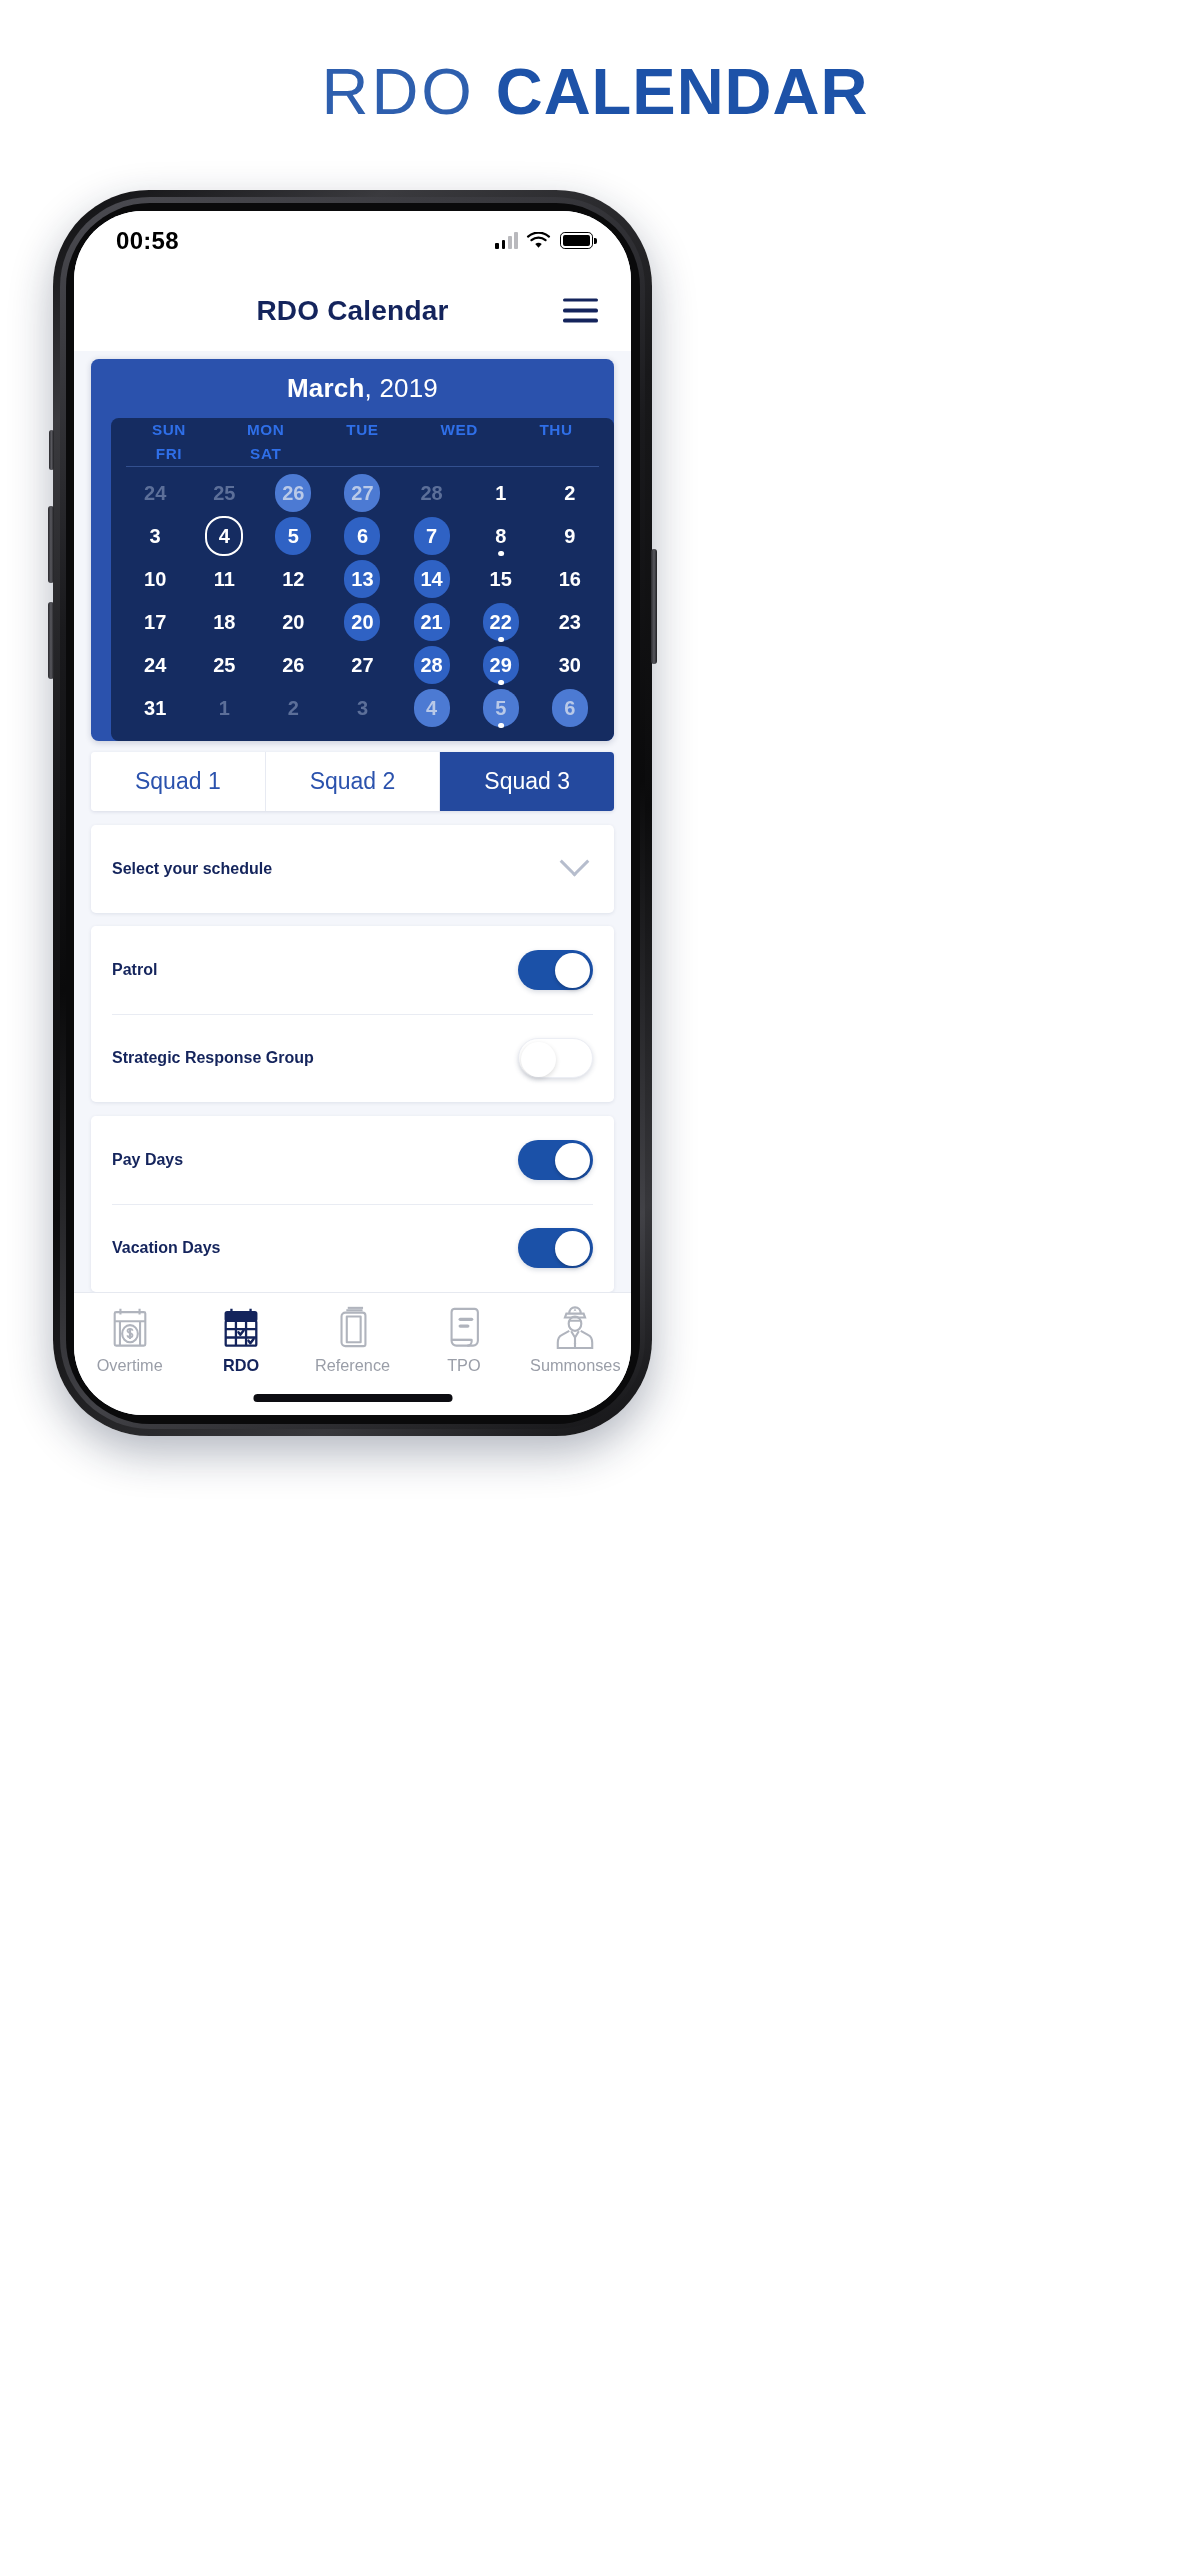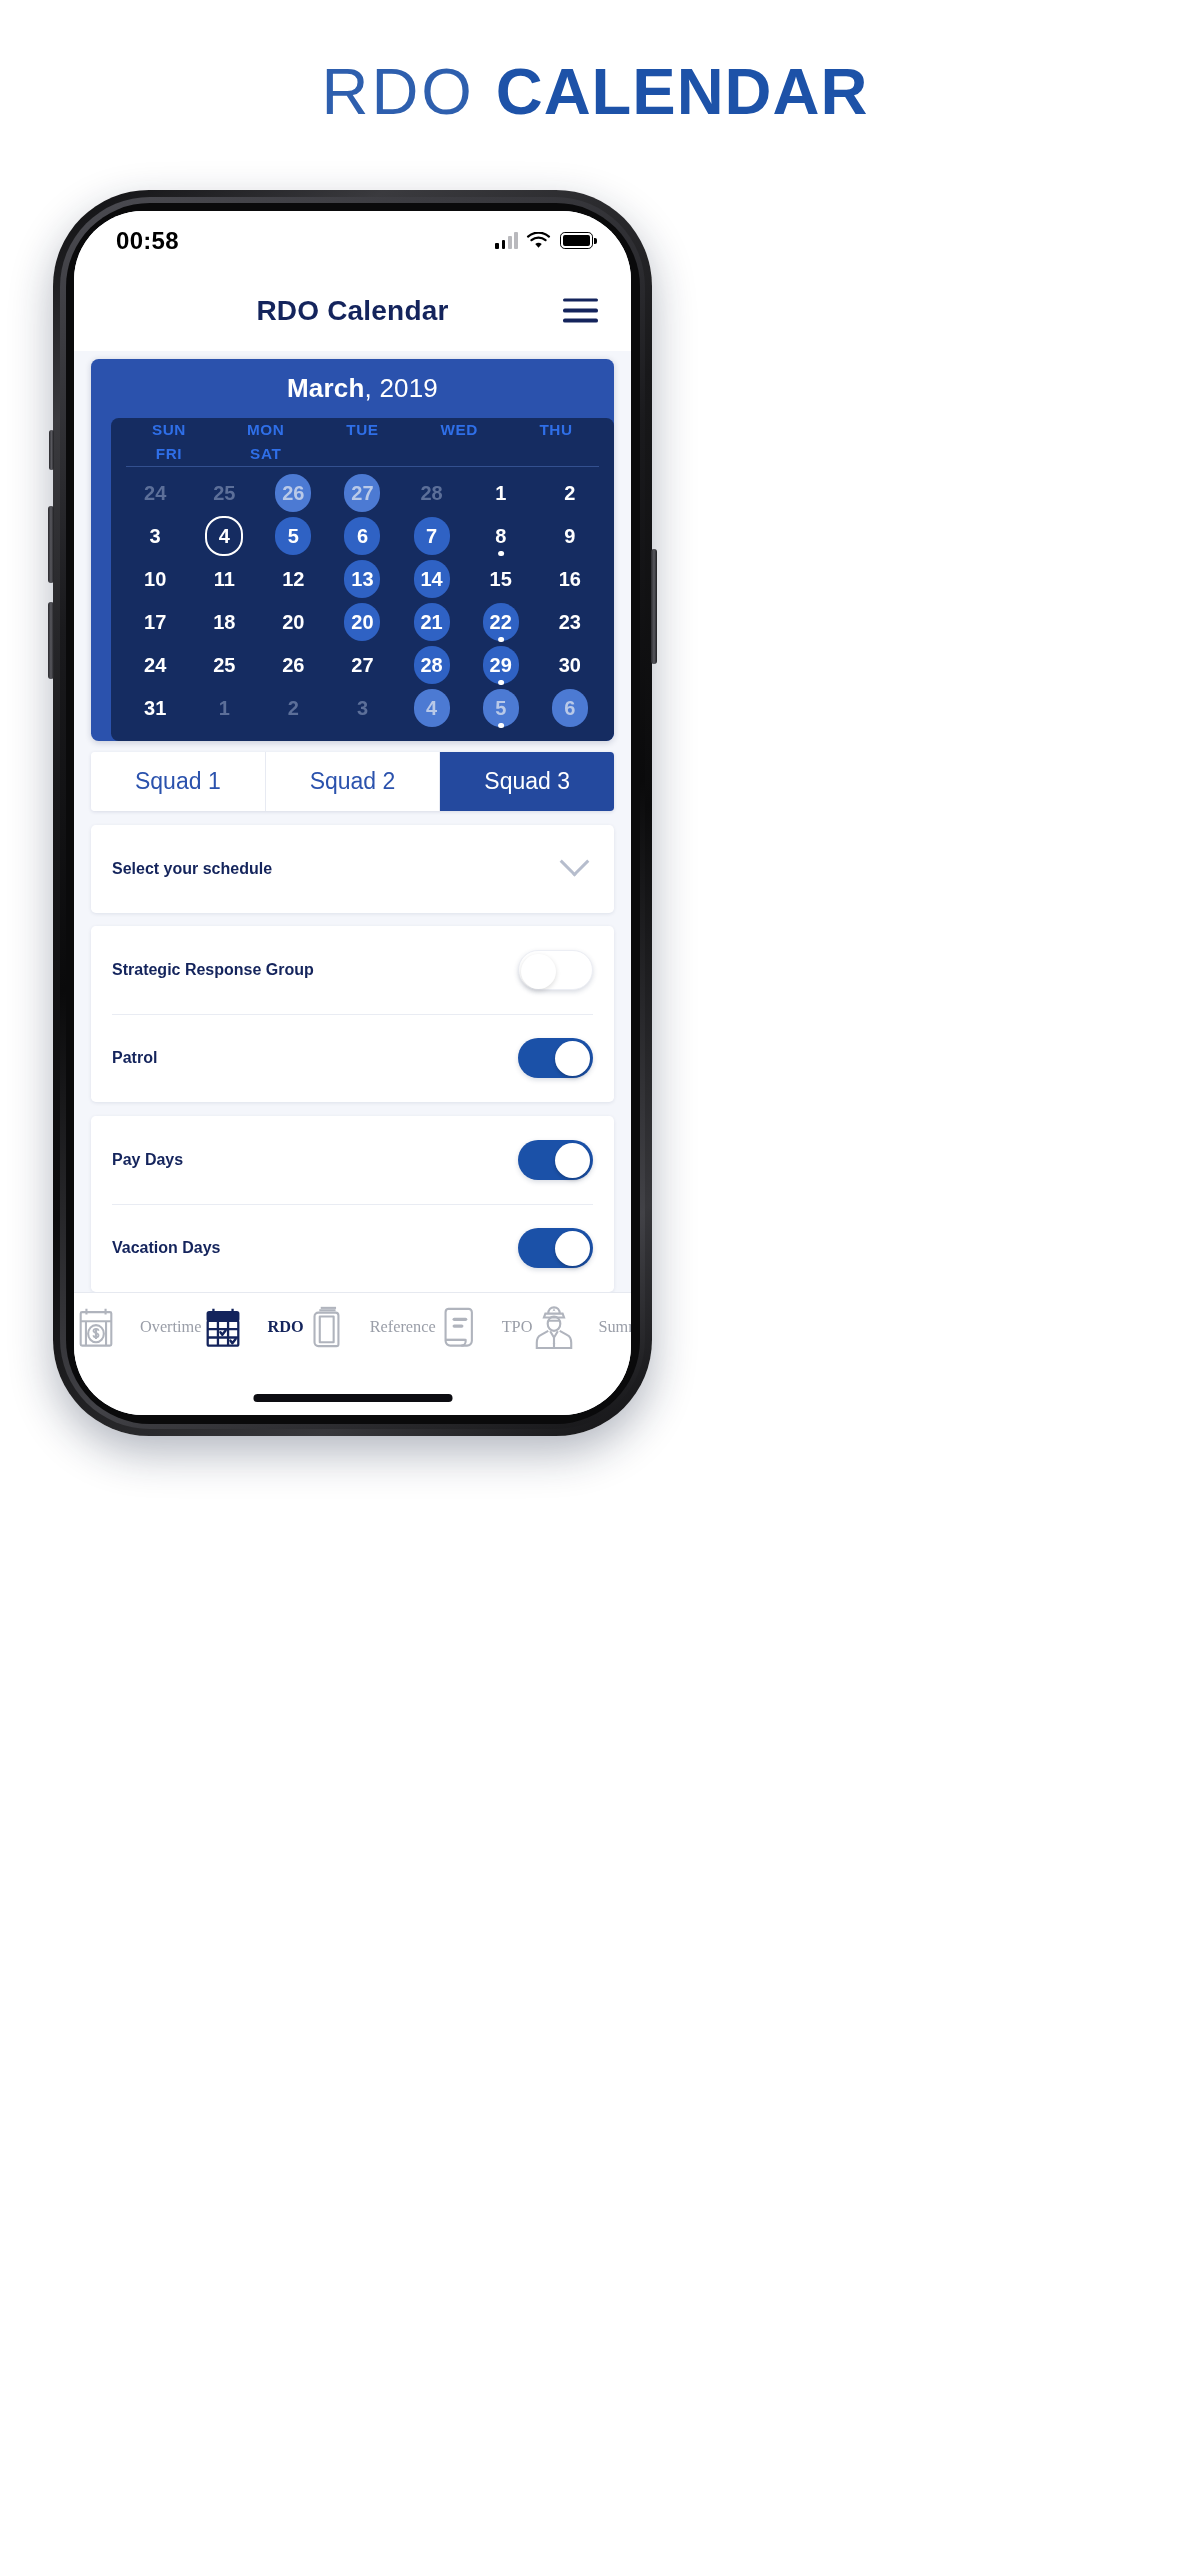--- a/index.html
+++ b/index.html
@@ -259,21 +259,21 @@
   .pdot.active { background:#14245c; }
 
   
   .tabbar {
     position:absolute; left:0; right:0; bottom:0;
     height: 123px;
     background:#ffffff;
     border-top:1px solid #e6e9f0;
     display:flex; align-items:flex-start; padding-top:9.6px;
   }
-  .tab { flex:1; display:flex; flex-direction:row; align-items:center; gap:22px;font-family:Liberation Serif, serif; }
+  .tab { flex:1; display:flex; flex-direction:column; align-items:center; gap:5px; }
   .tab svg { display:block; }
   .tab-label { font-size:16.3px; color:#9a9ea8; }
   .tab.active .tab-label { color:#14245c; font-weight:700; }
   .home-indicator {
     position:absolute; left:50%; transform:translateX(-50%); bottom:13.4px;
     width:199px; height:7.7px; border-radius:3.8px; background:#0d0d12;
   }
 </style>
 </head>
 <body>
@@ -486,28 +486,28 @@
 
     <div class="card">
       <div class="row">
         <div class="row-label">Select your schedule</div>
         <div class="chev"></div>
       </div>
     </div>
 
     <div class="card" id="settings-1">
         <div class="row">
+          <div class="row-label">Patrol</div>
+          <div class="toggle on">
+            <div class="knob"></div>
+          </div>
+        </div>
+        <div class="row">
           <div class="row-label">Strategic Response Group</div>
           <div class="toggle off">
-            <div class="knob"></div>
-          </div>
-        </div>
-        <div class="row">
-          <div class="row-label">Patrol</div>
-          <div class="toggle on">
             <div class="knob"></div>
           </div>
         </div>
       </div>
 
     <div class="card" id="settings-2">
         <div class="row">
           <div class="row-label">Pay Days</div>
           <div class="toggle on">
             <div class="knob"></div>

